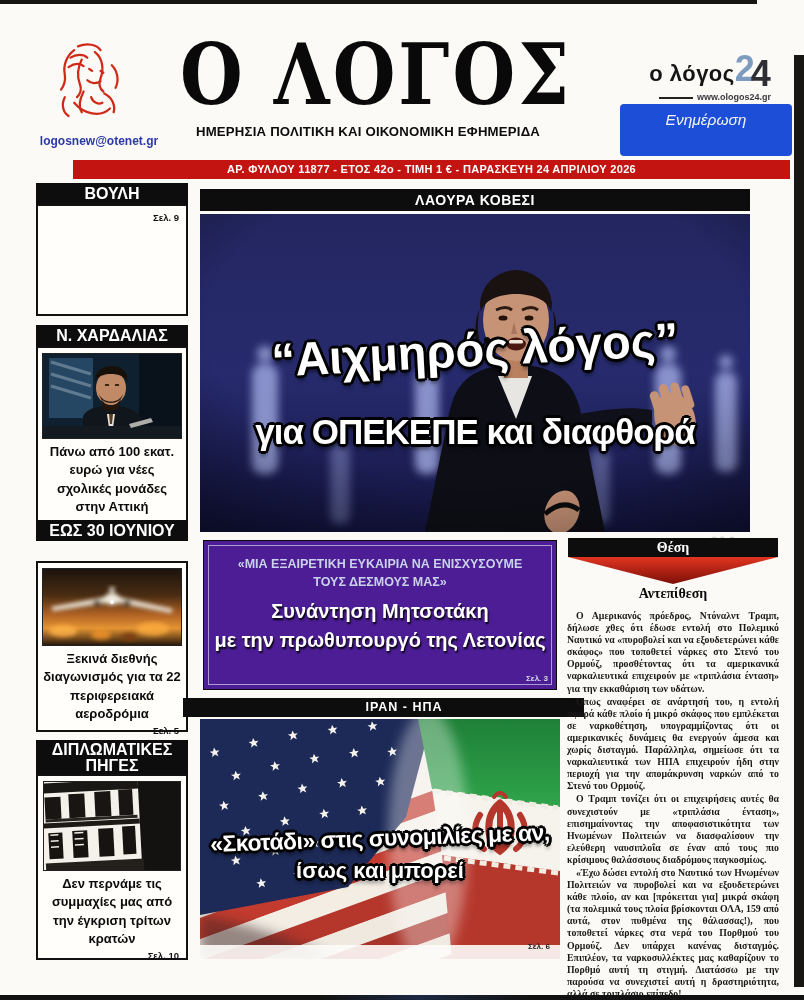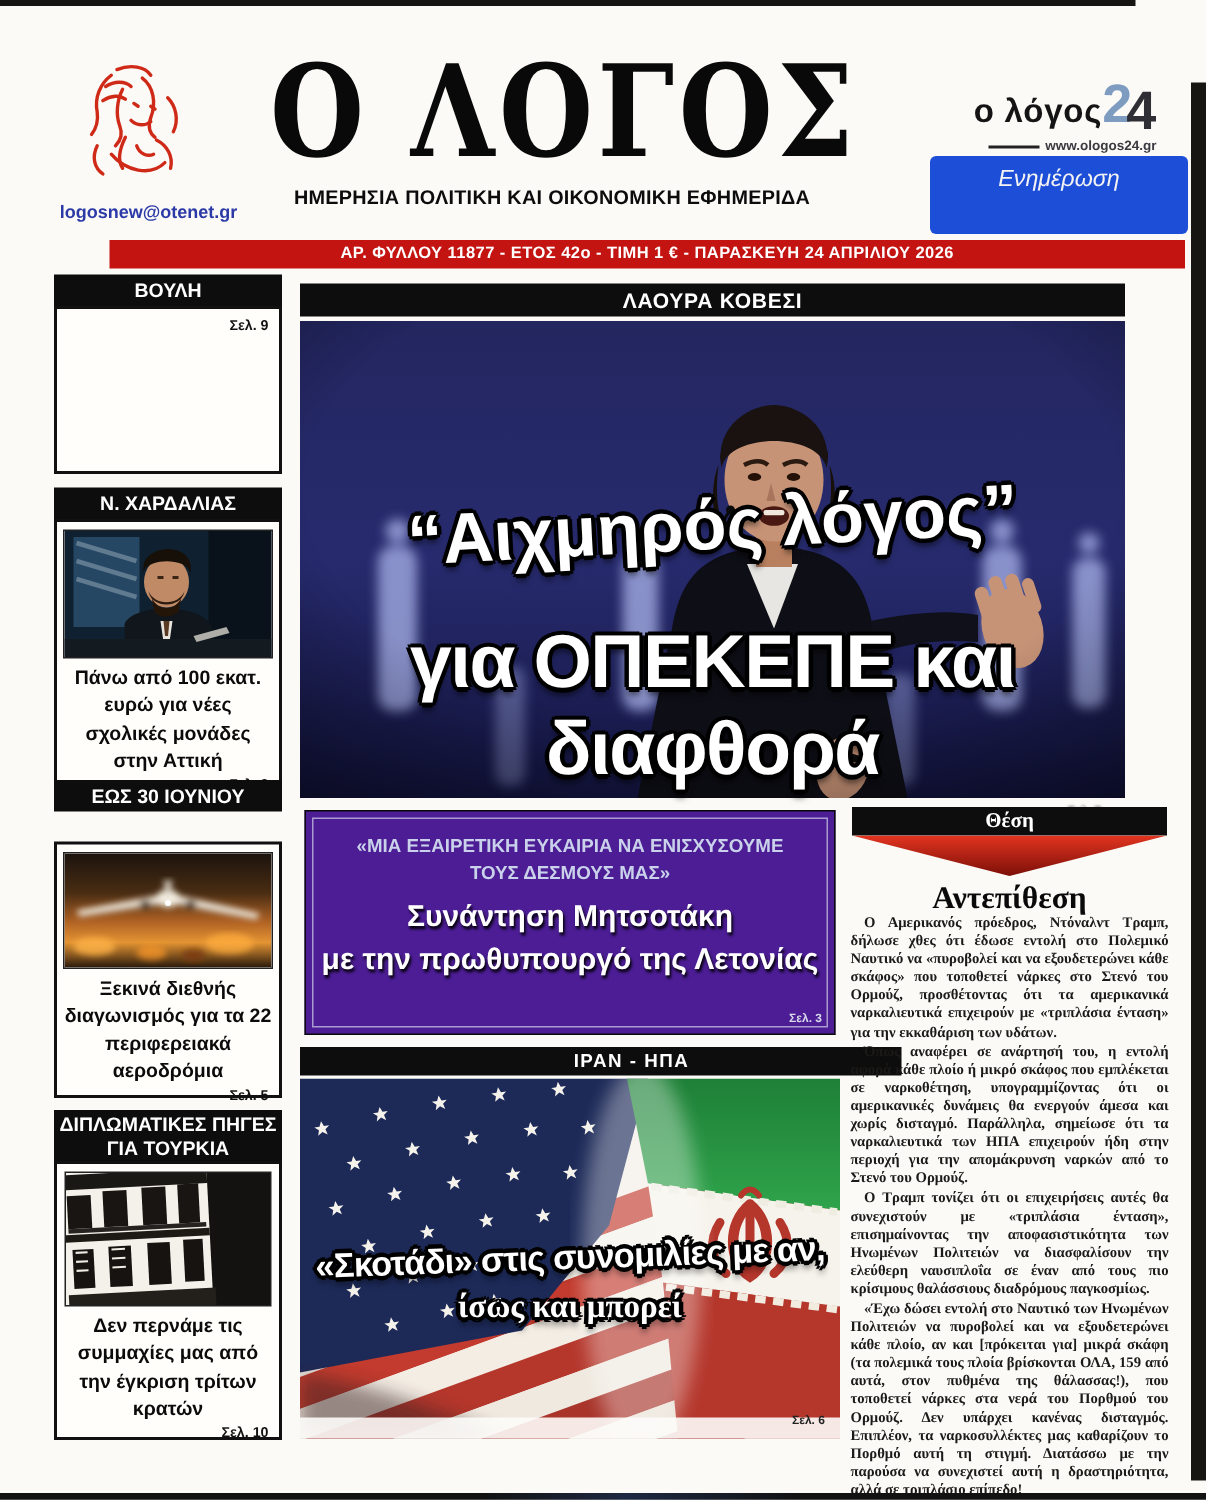--- a/index.html
+++ b/index.html
@@ -32,57 +32,57 @@
     color:#f3f3f3;font-style:italic;font-size:15.5px;text-align:center;line-height:1.55;padding-top:4px;box-sizing:border-box;}
 
   .date-bar{left:73px;top:160px;width:717px;height:19px;background:#c31411;color:#fff;
     font-weight:bold;font-size:11px;text-align:center;line-height:19px;letter-spacing:.3px;}
 
   
   .hdrbar{background:#0d0d0d;color:#fff;font-weight:bold;text-align:center;}
 
   
   .sb{left:36px;width:152px;box-sizing:border-box;}
-  .sb-h{font-size:13px;line-height:21px;height:21px;}
+  .sb-h{font-size:16px;line-height:21px;height:21px;}
   .sb-h.two{line-height:16px;height:34px;padding-top:2px;box-sizing:border-box;}
   .sb-body{border:2px solid #111;background:#fffefb;text-align:center;box-sizing:border-box;padding:5px 3px 3px;}
   .sb-text{font-weight:bold;font-size:13px;line-height:1.42;color:#0b0b0b;}
   .sb-page{text-align:right;font-weight:bold;font-size:9.5px;color:#111;padding-right:4px;margin-top:1px;}
   .sb-photo{display:block;margin:0 auto 4px;border:1px solid #222;}
 
   
   .main-kicker{left:200px;top:189px;width:550px;height:22px;font-size:14px;line-height:22px;letter-spacing:.5px;text-align:center;}
   .kovesi{left:200px;top:214px;width:550px;height:318px;}
   .outline{
     color:#fff;font-weight:bold;text-align:center;
     text-shadow:-2px -2px 0 #000,2px -2px 0 #000,-2px 2px 0 #000,2px 2px 0 #000,
       -3px 0 0 #000,3px 0 0 #000,0 -3px 0 #000,0 3px 0 #000,0 5px 4px rgba(0,0,0,.55);
   }
   .main-h1{left:200px;top:322px;width:550px;font-size:47px;transform:rotate(-3deg);}
-  .main-h2{left:200px;top:412px;width:550px;font-size:50px;letter-spacing:-1px;}
+  .main-h2{left:200px;top:412px;width:550px;font-size:35px;letter-spacing:-1px;}
   .photo-page{color:#eee;font-size:8px;font-weight:bold;text-shadow:0 0 2px #000;}
 
   
   .mits{left:203px;top:540px;width:354px;height:150px;background:#4c1d95;border:1px solid #0a0a0a;box-sizing:border-box;}
   .mits .frame{position:absolute;left:4px;top:4px;right:4px;bottom:4px;border:1px solid rgba(220,225,240,.65);}
   .mits-kicker{position:absolute;left:0;top:14px;width:100%;text-align:center;color:#c9d2ea;font-weight:bold;font-size:12.5px;line-height:1.45;}
   .mits-head{position:absolute;left:0;top:56px;width:100%;text-align:center;color:#fff;font-weight:bold;font-size:20px;line-height:1.45;text-shadow:1px 2px 2px #000;}
   .mits-page{position:absolute;right:8px;bottom:6px;color:#d8dcea;font-size:8px;font-weight:bold;text-align:center;}
 
   
-  .iran-kicker{left:200px;top:698px;width:360px;height:19px;font-size:12.5px;line-height:19px;letter-spacing:1px;padding-left:41px;}
+  .iran-kicker{left:183px;top:698px;width:360px;height:19px;font-size:12.5px;line-height:19px;letter-spacing:1px;padding-left:41px;}
   .flags{left:200px;top:719px;width:360px;height:240px;}
   .iran-h1{left:200px;top:825px;width:360px;font-size:23px;letter-spacing:-.5px;transform:rotate(-2deg);}
-  .iran-h2{left:200px;top:858px;width:360px;font-size:22px;font-family:Liberation Serif, serif;}
+  .iran-h2{left:200px;top:858px;width:360px;font-size:22px;}
 
   
   .op-hdr{left:568px;top:538px;width:210px;height:19px;font-size:14px;line-height:19px;font-family:"Liberation Serif",serif;}
   .op-arrow{left:568px;top:557px;width:210px;height:27px;}
   .op-title{left:568px;top:586px;width:210px;text-align:center;font-family:"Liberation Serif","DejaVu Serif",serif;
-    font-weight:bold;font-size:21px;color:#0a0a0a;}
+    font-weight:bold;font-size:14px;color:#0a0a0a;}
   .op-body{left:567px;top:610px;width:212px;font-family:"Liberation Serif","DejaVu Serif",serif;
     font-weight:bold;font-size:9.8px;line-height:12.1px;color:#1c1a18;text-align:justify;}
   .op-body p{margin:0 0 1px;text-indent:9px;}
 </style>
 </head>
 <body>
 
 <div class="page">
 
   <div class="abs top-rule"></div>

